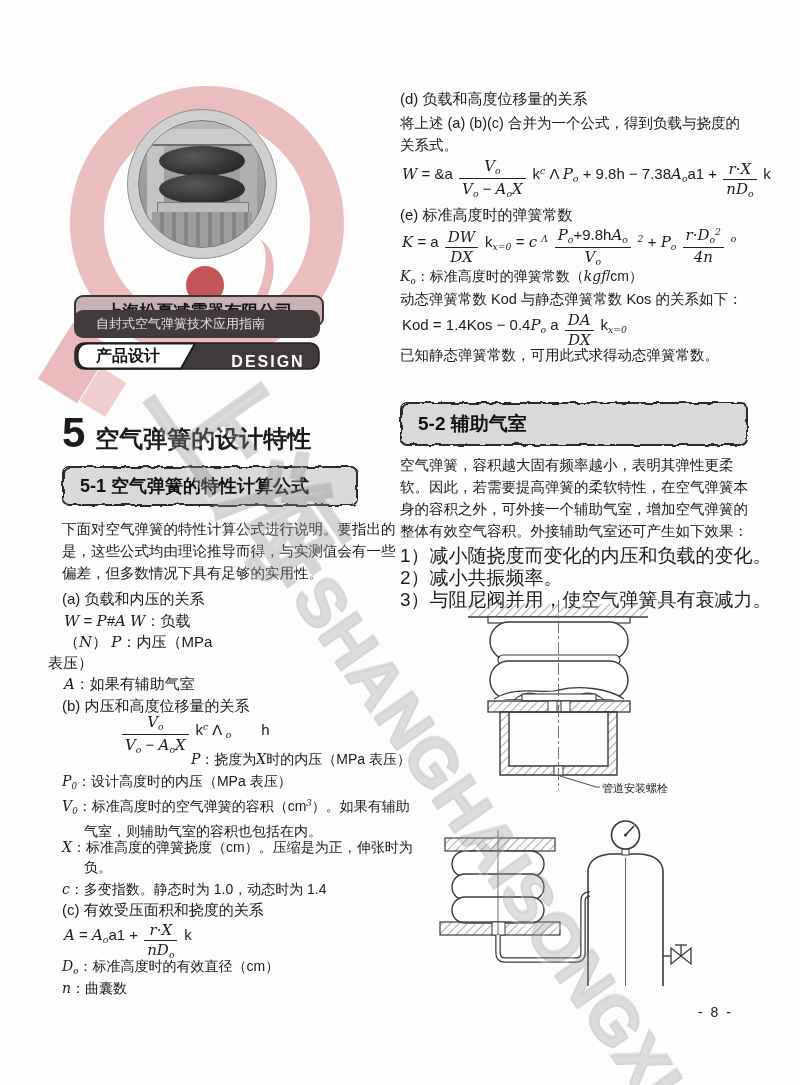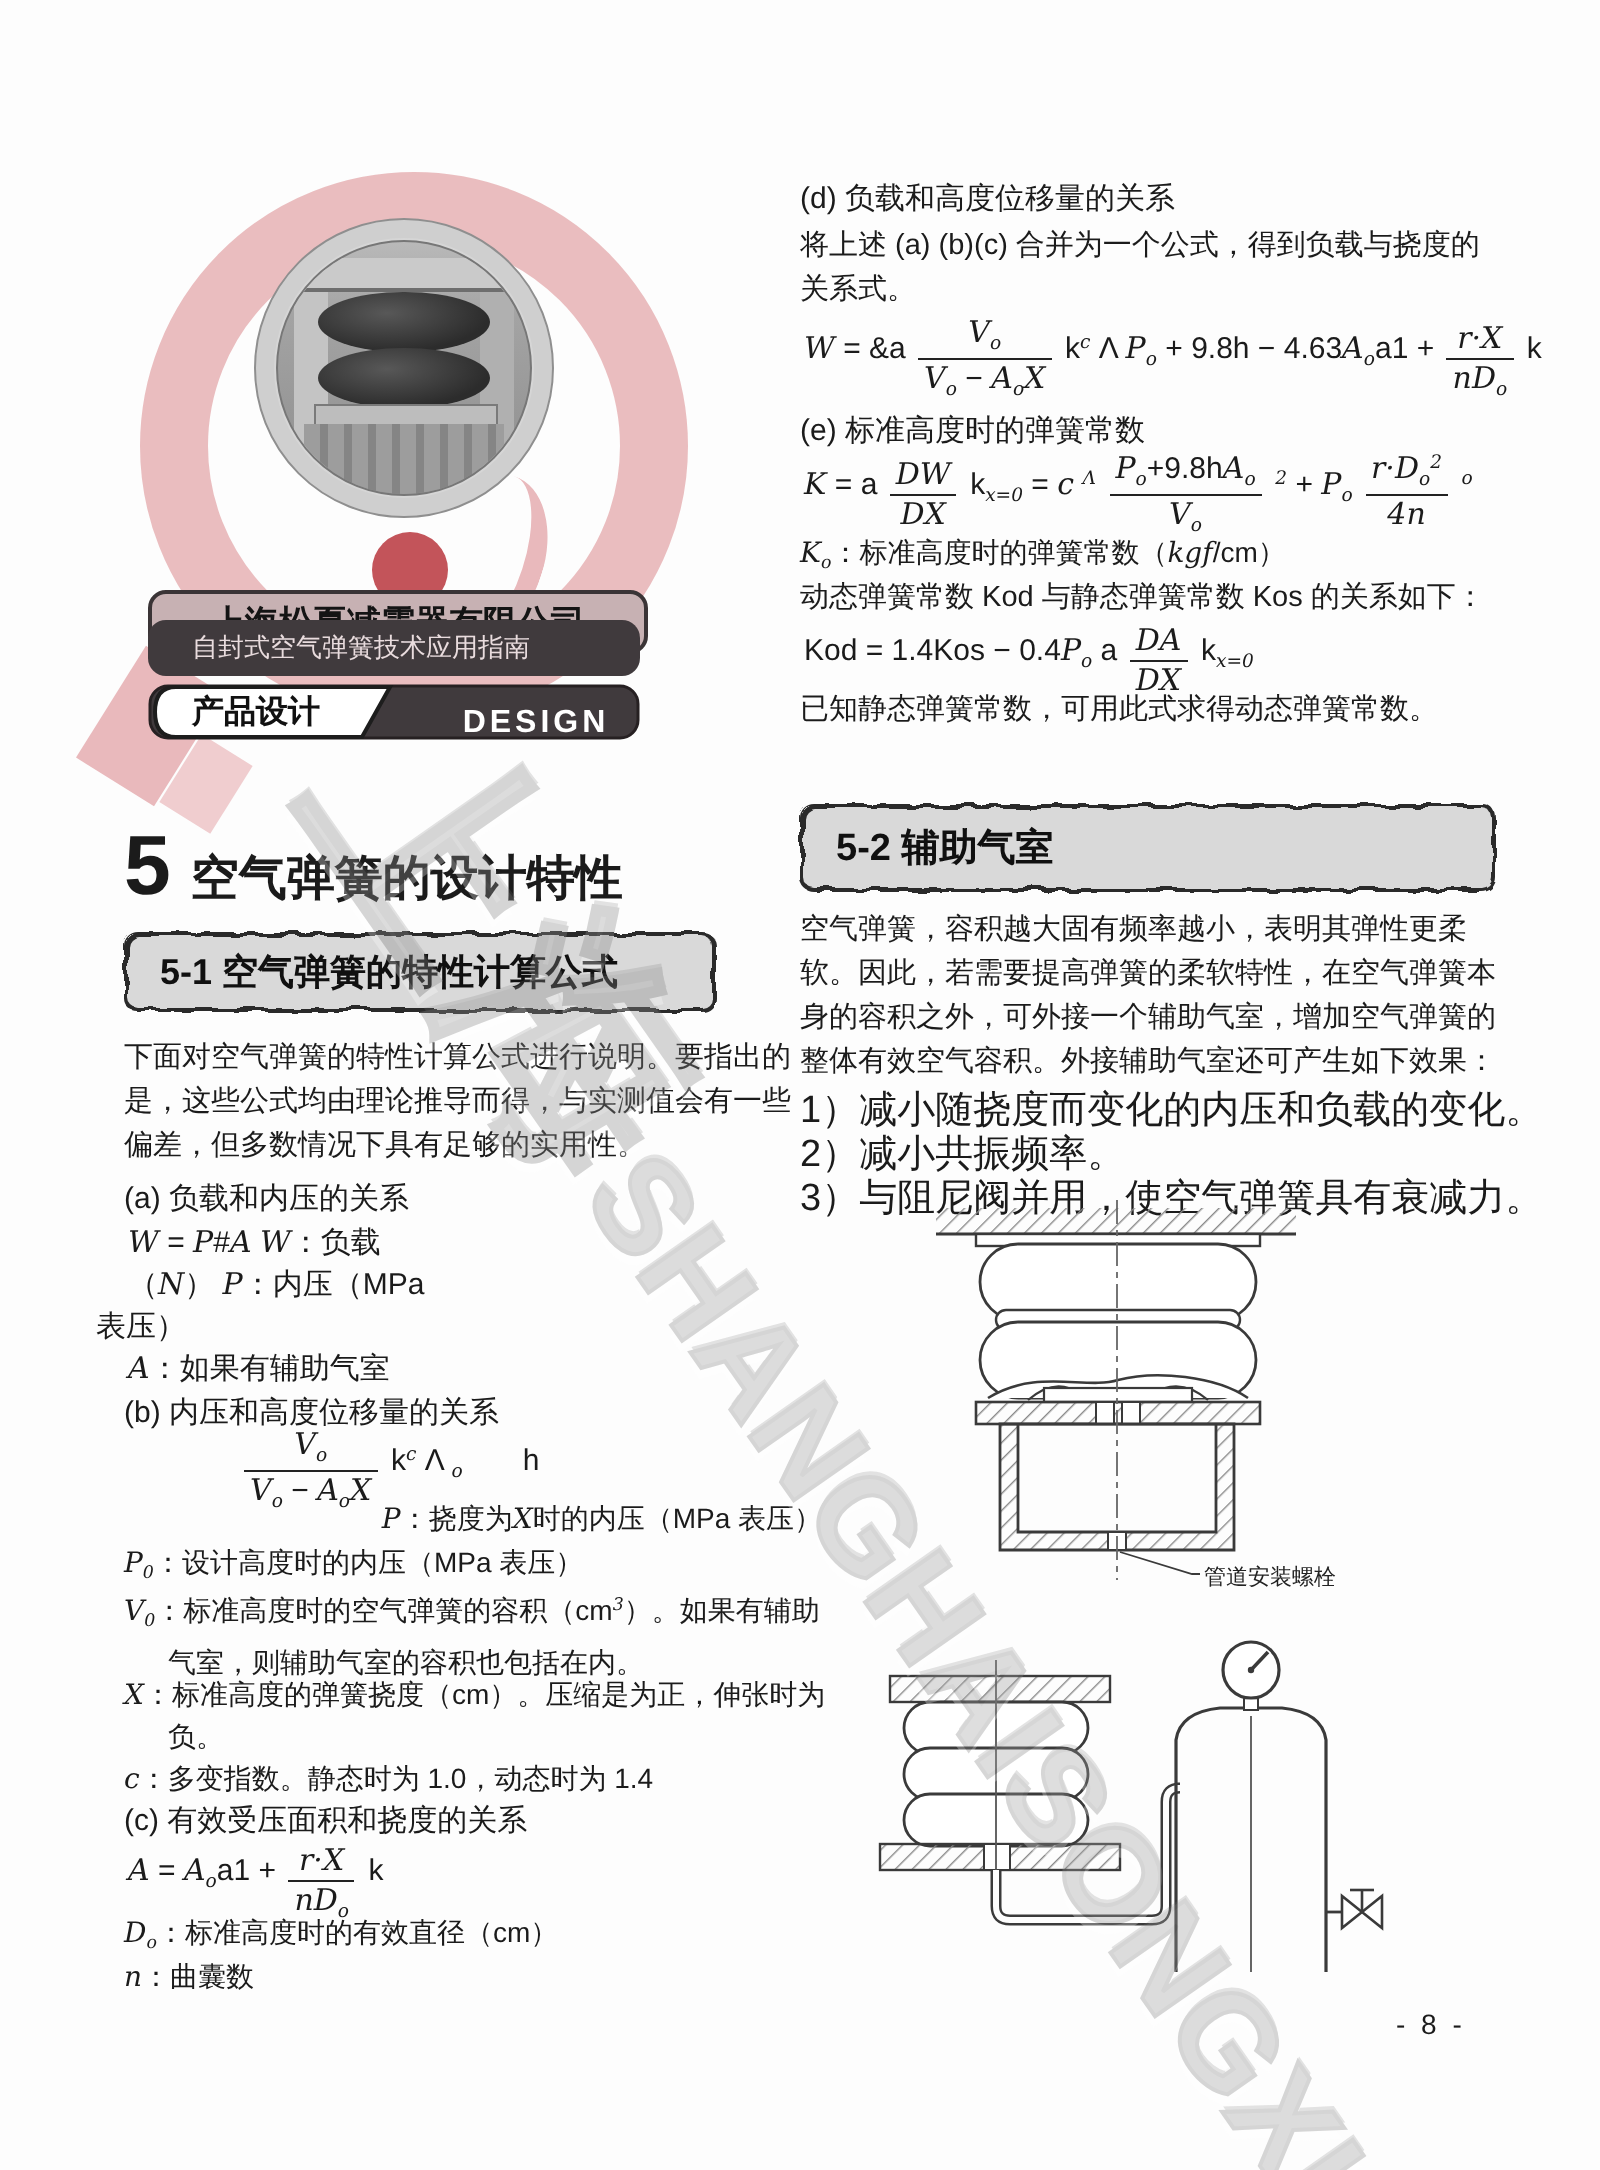--- a/index.html
+++ b/index.html
@@ -153,21 +153,21 @@
     <span><span class="sg-t">k</span></span>
   </div>
   <div class="abs def" style="left:62px;top:956px;width:336px;"><span class="sg-v">D</span><span class="sg-b">o</span><span class="sg-t">：标准高度时的有效直径（cm）</span></div>
   <div class="abs def" style="left:62px;top:978px;width:336px;"><span class="sg-v">n</span><span class="sg-t">：曲囊数</span></div>
 
   <div class="abs item-title" style="left:400px;top:90px;">(d) 负载和高度位移量的关系</div>
   <div class="abs para" style="left:400px;top:112px;width:352px;">将上述 (a) (b)(c) 合并为一个公式，得到负载与挠度的关系式。</div>
   <div class="abs formula" style="left:402px;top:158px;">
     <span><span class="sg-v">W</span><span class="sg-t"> = &amp;a </span></span>
     <span class="frac"><span class="fnum"><span class="sg-v">V</span><span class="sg-b">o</span></span><span class="fden"><span class="sg-v">V</span><span class="sg-b">o</span><span class="sg-t"> − </span><span class="sg-v">A</span><span class="sg-b">o</span><span class="sg-v">X</span></span></span>
-    <span><span class="sg-t">k</span><span class="sg-p">c</span><span class="sg-t"> Λ </span><span class="sg-v">P</span><span class="sg-b">o</span><span class="sg-t"> + 9.8h − 4.63</span><span class="sg-v">A</span><span class="sg-b">o</span><span class="sg-t">a1 + </span></span>
+    <span><span class="sg-t">k</span><span class="sg-p">c</span><span class="sg-t"> Λ </span><span class="sg-v">P</span><span class="sg-b">o</span><span class="sg-t"> + 9.8h − 7.38</span><span class="sg-v">A</span><span class="sg-b">o</span><span class="sg-t">a1 + </span></span>
     <span class="frac"><span class="fnum"><span class="sg-v">r·X</span></span><span class="fden"><span class="sg-v">nD</span><span class="sg-b">o</span></span></span>
     <span><span class="sg-t"> k</span></span>
   </div>
 
   <div class="abs item-title" style="left:400px;top:206px;">(e) 标准高度时的弹簧常数</div>
   <div class="abs formula" style="left:402px;top:226px;">
     <span><span class="sg-v">K</span><span class="sg-t"> = a </span></span>
     <span class="frac"><span class="fnum"><span class="sg-v">DW</span></span><span class="fden"><span class="sg-v">DX</span></span></span>
     <span><span class="sg-t">k</span><span class="sg-b">x=0</span><span class="sg-t"> = </span><span class="sg-v">c</span><span class="sg-t"> </span><span class="sg-p">Λ</span></span>
     <span class="frac"><span class="fnum"><span class="sg-v">P</span><span class="sg-b">o</span><span class="sg-t">+9.8h</span><span class="sg-v">A</span><span class="sg-b">o</span></span><span class="fden"><span class="sg-v">V</span><span class="sg-b">o</span></span></span>

